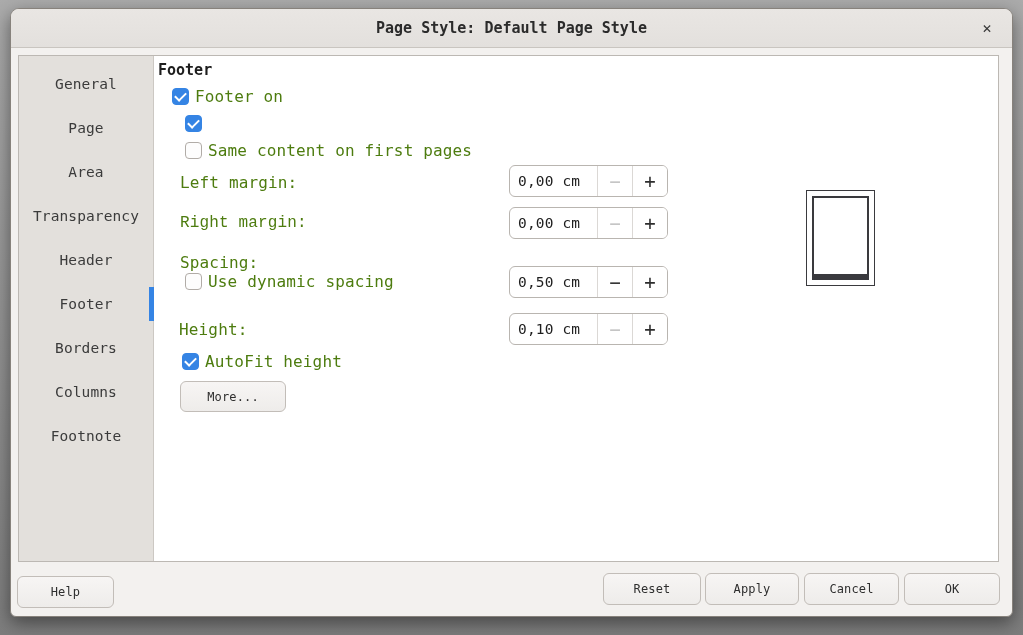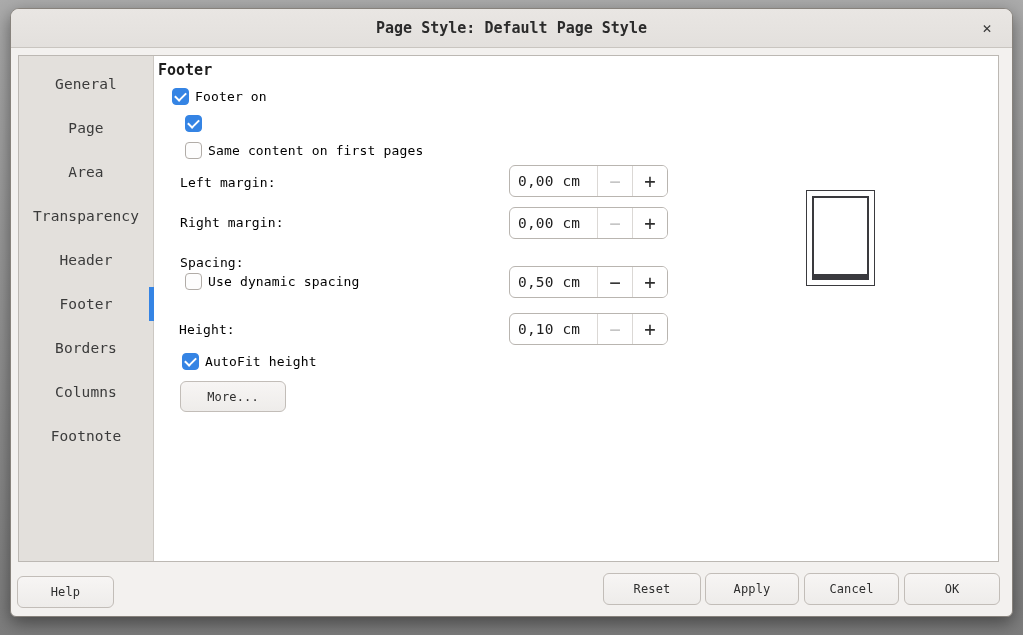--- a/index.html
+++ b/index.html
@@ -56,21 +56,21 @@
     width:17px;height:17px;border-radius:4px;background:#fdfdfd;
     border:1px solid #b1aca7;box-sizing:border-box;flex:none;
     display:flex;align-items:center;justify-content:center;
   }
   .checkbox.checked{background:#3584e4;border-color:#3584e4;}
   .checkmark{
     width:9px;height:5px;border-left:2px solid #fff;border-bottom:2px solid #fff;
     transform:rotate(-45deg);margin-top:-2px;display:none;
   }
   .checkbox.checked .checkmark{display:block;}
-  .cb-label,.field-label{font-size:13px;color:#000000;letter-spacing:0.15px;white-space:nowrap;}
+  .cb-label,.field-label{font-size:16px;color:#4d7c0f;letter-spacing:0.15px;white-space:nowrap;}
   .field-label{transform:translateY(-50%);line-height:18px;}
   .spin{
     display:flex;width:159px;height:32px;box-sizing:border-box;
     background:#fff;border:1px solid #b9b5b0;border-radius:6px;
     overflow:hidden;
   }
   .spin .val{
     flex:1;display:flex;align-items:center;padding-left:8px;
     font-size:14.5px;color:#1d1d1d;letter-spacing:0.15px;
   }
@@ -149,21 +149,21 @@
       <span class="cb-label">Same content on first pages</span>
     </div>
 
     <div class="panel-el field-label" style="left:161px;top:127px;">Left margin:</div>
     <div class="panel-el spin" style="left:490px;top:109px;">
       <span class="val">0,00 cm</span>
       <span class="spin-btn disabled">−</span>
       <span class="spin-btn">+</span>
     </div>
 
-    <div class="panel-el field-label" style="left:161px;top:167px;">Right margin:</div>
+    <div class="panel-el field-label" style="left:161px;top:167px;font-family:Liberation Mono, monospace;">Right margin:</div>
     <div class="panel-el spin" style="left:490px;top:151px;">
       <span class="val">0,00 cm</span>
       <span class="spin-btn disabled">−</span>
       <span class="spin-btn">+</span>
     </div>
 
     <div class="panel-el field-label" style="left:161px;top:207px;">Spacing:</div>
     <div class="panel-el spin" style="left:490px;top:191px;margin-top:19px;">
       <span class="val">0,50 cm</span>
       <span class="spin-btn">−</span>

